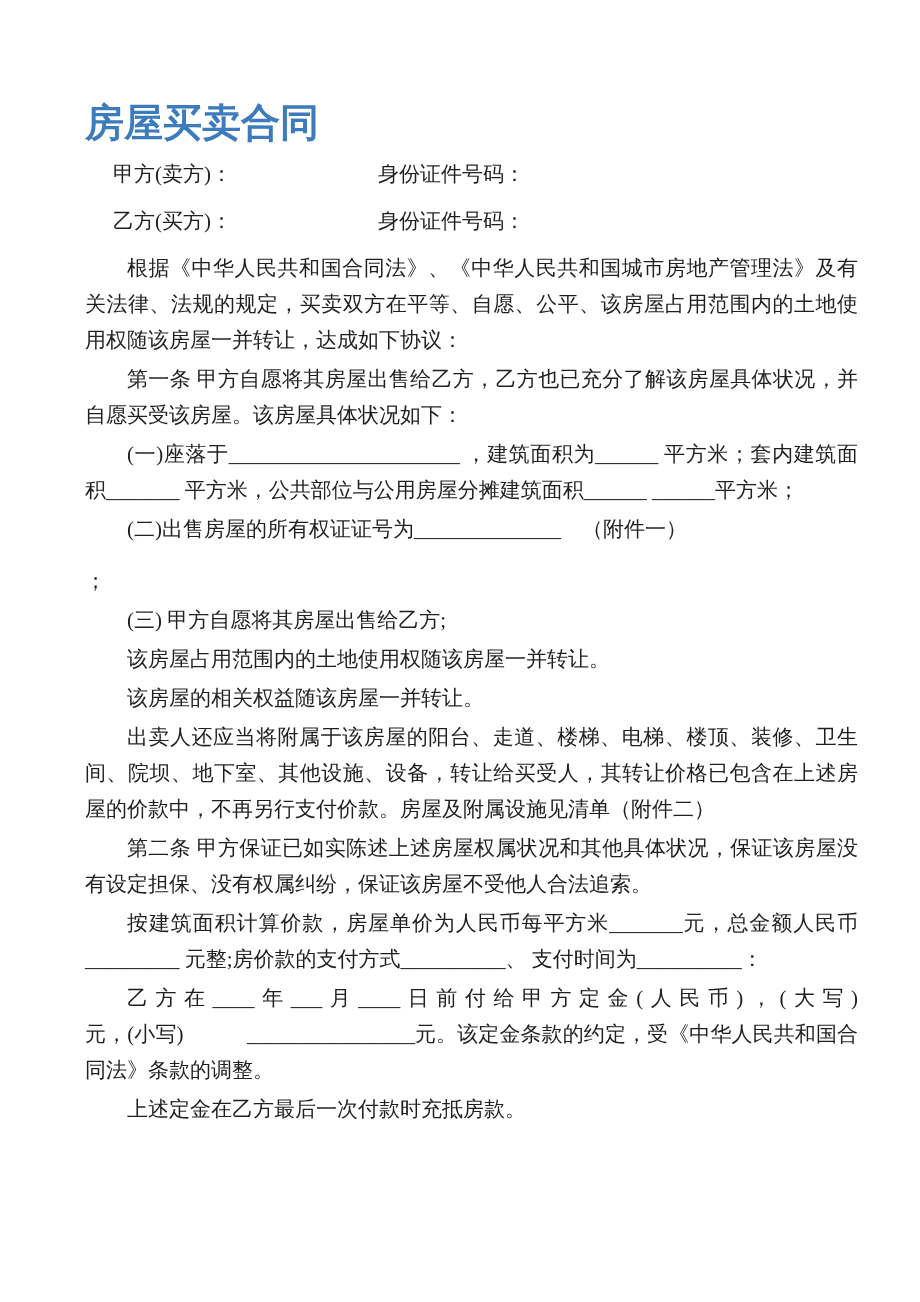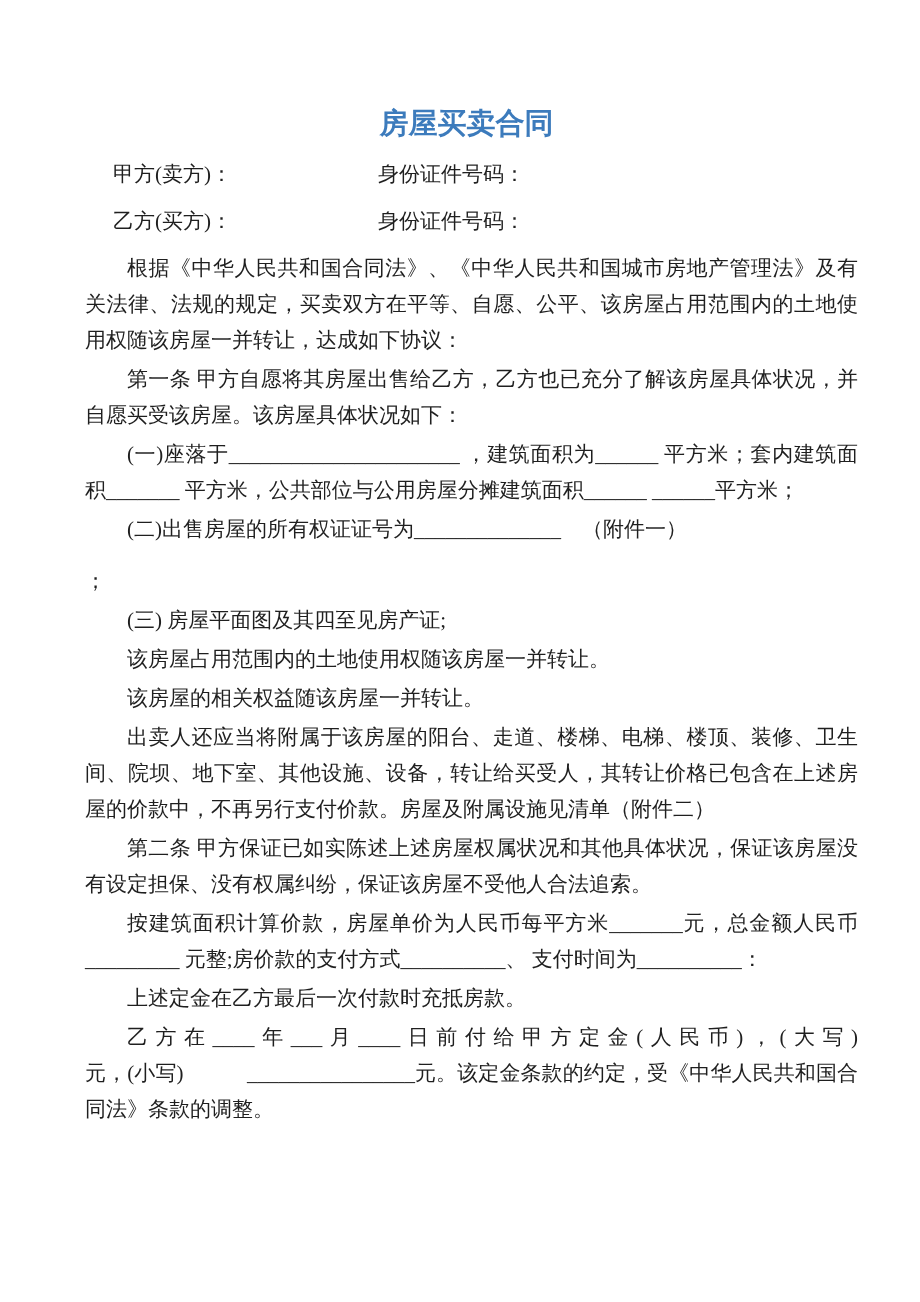--- a/index.html
+++ b/index.html
@@ -20,25 +20,25 @@
     padding: 104px 62px 0 85px;
     background: var(--page-bg);
     color: var(--text-color);
     font-family: "Liberation Serif", "DejaVu Serif", serif;
     font-size: 21px;
     line-height: 36px;
     overflow: hidden;
   }
   .doc-title {
     font-family: "Liberation Sans", "DejaVu Sans", sans-serif;
-    font-size: 29px;
+    font-size: 39px;
     line-height: 38px;
     font-weight: bold;
     color: var(--title-color);
-    text-align: center;
+    text-align: left;
     margin: 0 10px 14px 0;
   }
   .party-row {
     text-indent: 28px;
     margin: 0 0 11px 0;
     white-space: nowrap;
   }
   .party-gap {
     display: inline-block;
     width: 146px;
@@ -70,30 +70,30 @@
   <p class="body">根据《中华人民共和国合同法》、《中华人民共和国城市房地产管理法》及有关法律、法规的规定，买卖双方在平等、自愿、公平、该房屋占用范围内的土地使用权随该房屋一并转让，达成如下协议：</p>
 
   <p class="body">第一条 甲方自愿将其房屋出售给乙方，乙方也已充分了解该房屋具体状况，并自愿买受该房屋。该房屋具体状况如下：</p>
 
   <p class="body">(一)座落于______________________ ，建筑面积为______ 平方米；套内建筑面积_______ 平方米，公共部位与公用房屋分摊建筑面积______ ______平方米；</p>
 
   <p class="body tight">(二)出售房屋的所有权证证号为______________　（附件一）</p>
 
   <p class="body noindent">；</p>
 
-  <p class="body">(三) 房屋平面图及其四至见房产证;</p>
+  <p class="body">(三) 甲方自愿将其房屋出售给乙方;</p>
 
   <p class="body">该房屋占用范围内的土地使用权随该房屋一并转让。</p>
 
   <p class="body">该房屋的相关权益随该房屋一并转让。</p>
 
   <p class="body">出卖人还应当将附属于该房屋的阳台、走道、楼梯、电梯、楼顶、装修、卫生间、院坝、地下室、其他设施、设备，转让给买受人，其转让价格已包含在上述房屋的价款中，不再另行支付价款。房屋及附属设施见清单（附件二）</p>
 
   <p class="body">第二条 甲方保证已如实陈述上述房屋权属状况和其他具体状况，保证该房屋没有设定担保、没有权属纠纷，保证该房屋不受他人合法追索。</p>
 
 
   <p class="body">按建筑面积计算价款，房屋单价为人民币每平方米_______元，总金额人民币_________ 元整;房价款的支付方式__________、 支付时间为__________：</p>
 
+  <p class="body">乙方在____年___月____日前付给甲方定金(人民币)，(大写)　　　　　　　　元，(小写)　　　________________元。该定金条款的约定，受《中华人民共和国合同法》条款的调整。</p>
+
   <p class="body">上述定金在乙方最后一次付款时充抵房款。</p>
-
-  <p class="body">乙方在____年___月____日前付给甲方定金(人民币)，(大写)　　　　　　　　元，(小写)　　　________________元。该定金条款的约定，受《中华人民共和国合同法》条款的调整。</p>
 
 </div>
 
 </body></html>

